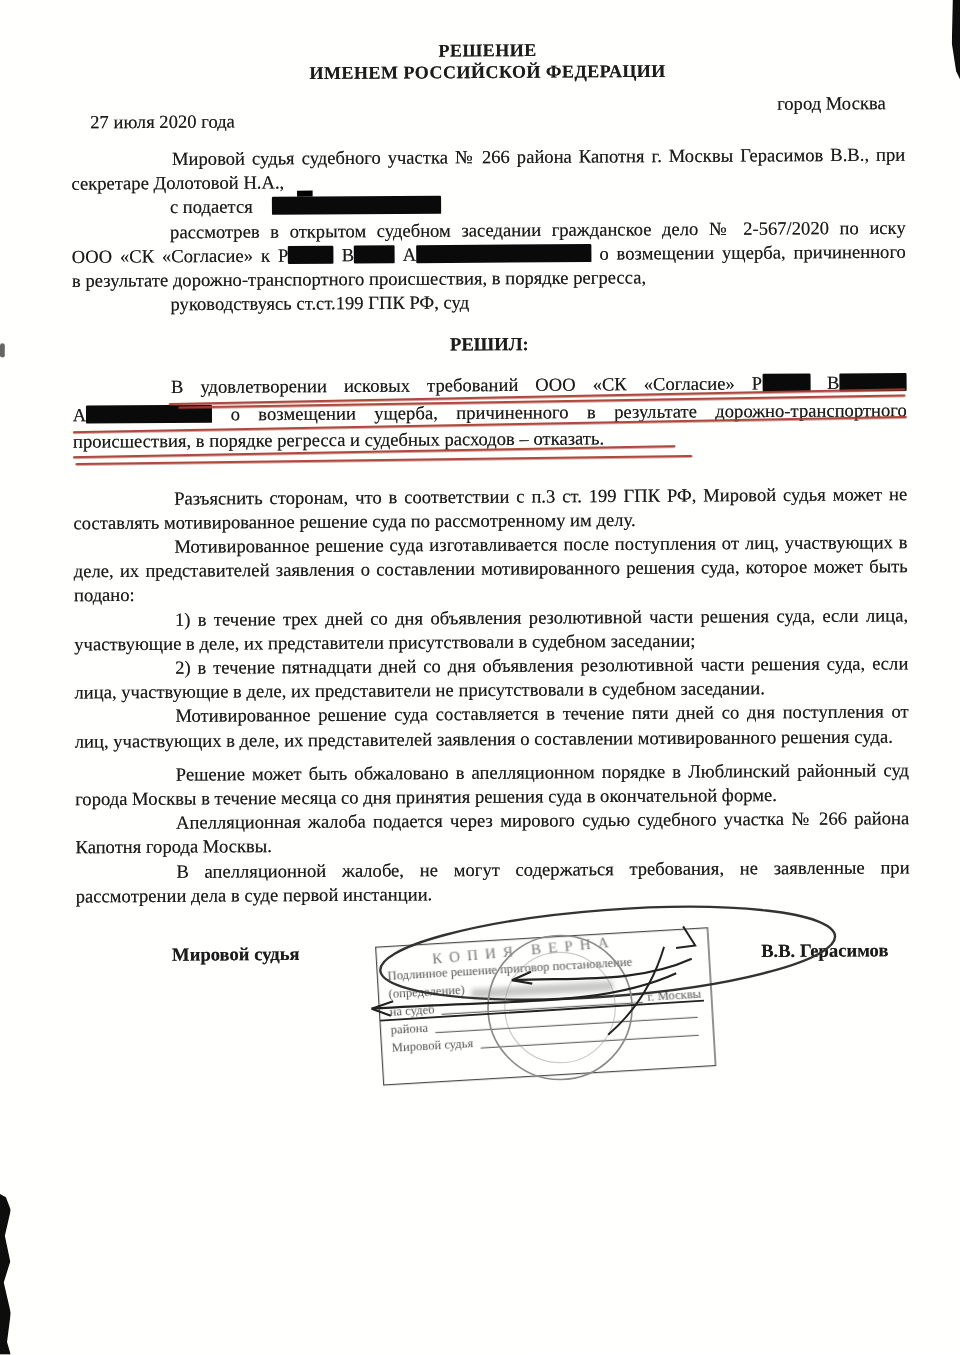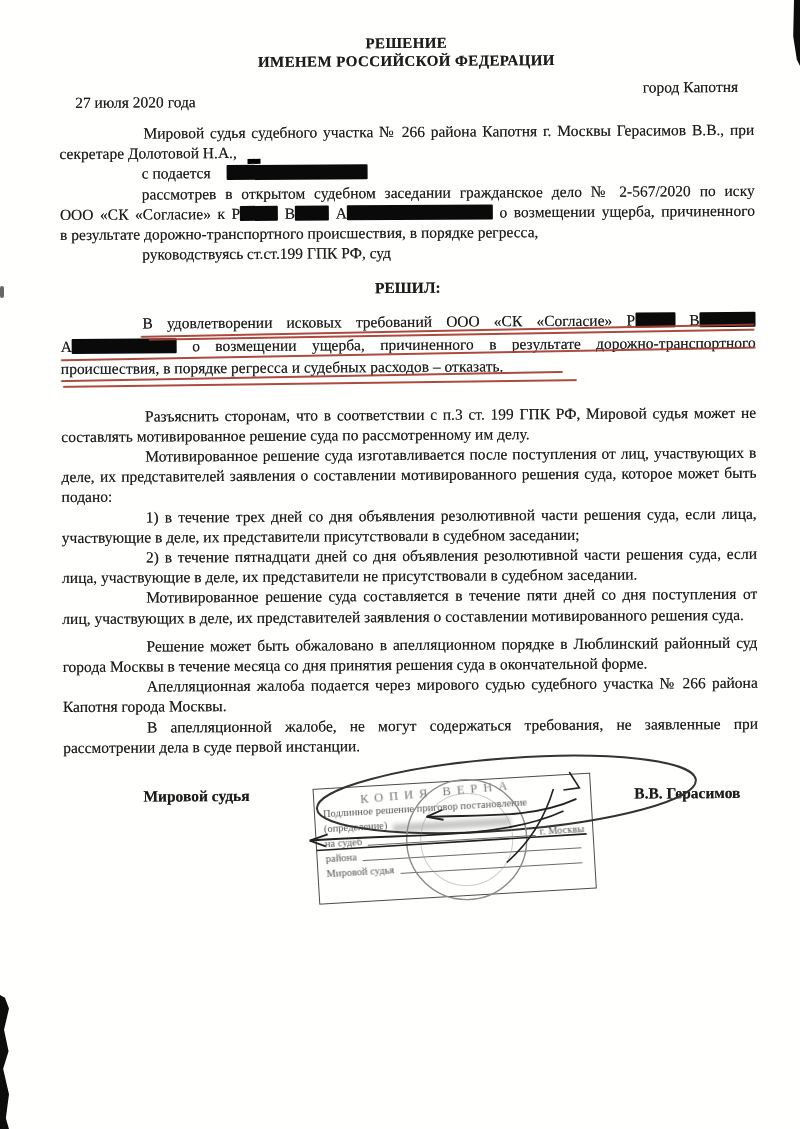--- a/index.html
+++ b/index.html
@@ -51,21 +51,21 @@
 <body>
 
 <div class="sheet">
   <div class="content">
 
     <div class="title">РЕШЕНИЕ</div>
     <div class="title">ИМЕНЕМ РОССИЙСКОЙ ФЕДЕРАЦИИ</div>
 
     <div class="daterow">
       <span class="date">27 июля 2020 года</span>
-      <span class="city">город Капотня</span>
+      <span class="city">город Москва</span>
     </div>
 
     <div style="height:14px"></div>
 
     <p class="body">Мировой судья судебного участка № 266 района Капотня г. Москвы Герасимов В.В.,  при секретаре Долотовой Н.А.,</p>
 
     <div class="line indent">
       <span>с подается</span>
       <span class="redact" style="width:141px;margin-left:12px"></span>
       <span class="dash-remnant" style="left:188px;top:-4px"></span>

